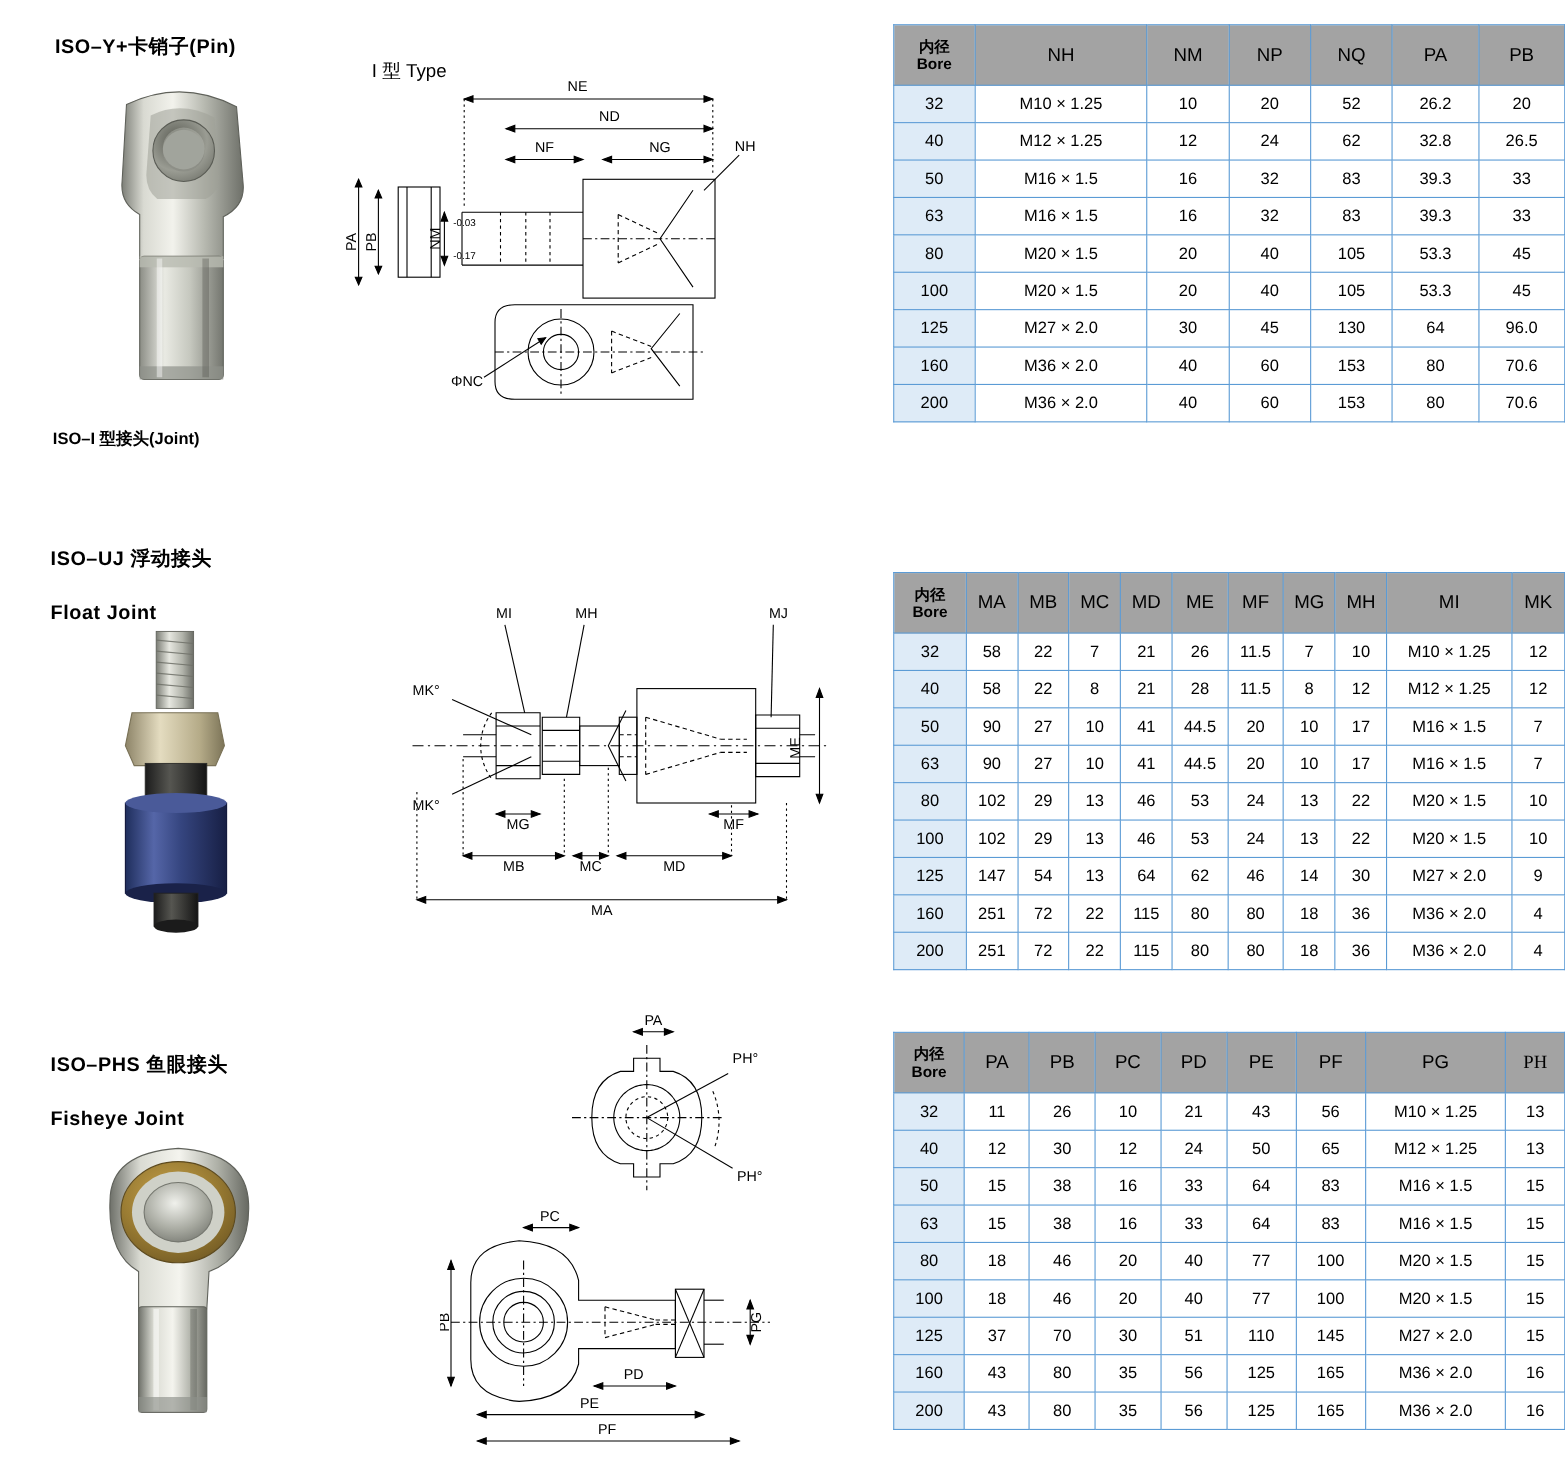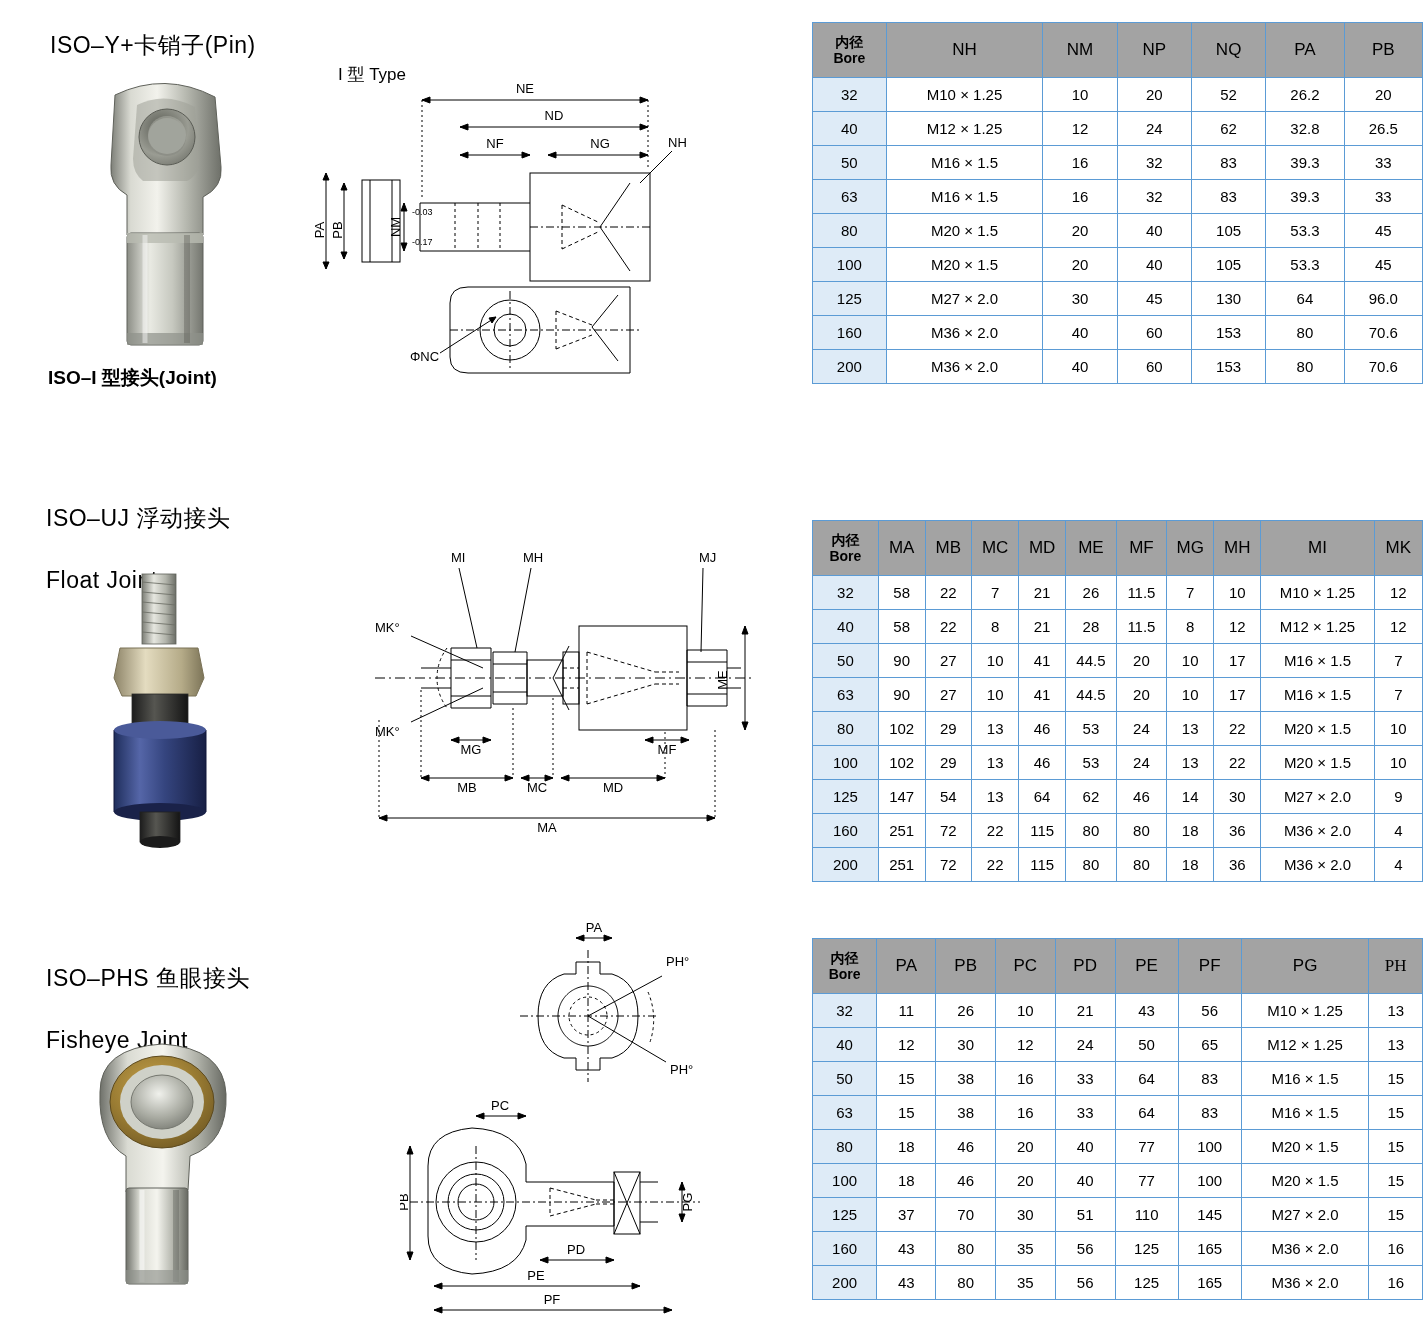--- a/index.html
+++ b/index.html
@@ -19,30 +19,31 @@
     position: absolute;
     left: 0;
     width: 1423px;
   }
   #sec1 { top: 0; height: 430px; }
   #sec2 { top: 440px; height: 450px; }
   #sec3 { top: 900px; height: 436px; }
 
   .title-block {
     position: absolute;
-    font-size: 23px;
-    font-weight: normal;
+    font-size: 18px;
+    font-weight: bold;
     letter-spacing: 0.5px;
     line-height: 1.35;
     white-space: pre-line;
   }
   .caption {
     position: absolute;
-    font-size: 19px;
+    font-size: 15px;
     font-weight: bold;
+    margin-top: 25px;
   }
   .photo {
     position: absolute;
   }
   .drawing {
     position: absolute;
   }
 
   
   table.spec {
@@ -122,21 +123,21 @@
       <rect x="52" y="158" width="76" height="112" rx="4" fill="url(#steel2)" stroke="#5f615a" stroke-width="1"></rect>
       <rect x="52" y="158" width="76" height="10" fill="#b9bbb2" opacity="0.8"></rect>
       <rect x="52" y="258" width="76" height="12" fill="#8f918a" opacity="0.7"></rect>
       <line x1="70" y1="160" x2="70" y2="268" stroke="#ffffff" stroke-opacity="0.45" stroke-width="5"></line>
       <line x1="112" y1="160" x2="112" y2="268" stroke="#4f514b" stroke-opacity="0.35" stroke-width="6"></line>
     </svg>
   </div>
 
   <div class="caption" style="top:365px; left:48px;">ISO–I 型接头(Joint)</div>
 
-  <div class="drawing" style="top:55px; left:300px;">
+  <div class="drawing" style="top:45px; left:300px;">
     <svg width="470" height="340" viewBox="0 0 470 340" stroke="#000" fill="none" stroke-width="1">
       <g font-family="Liberation Sans, sans-serif" font-size="14" fill="#000" stroke="none">
         <text x="38" y="25" font-size="17">I 型 Type</text>
       </g>
 
       <rect x="62" y="125" width="38" height="82" stroke="#000"></rect>
       <line x1="70" y1="125" x2="70" y2="207"></line>
       <line x1="92" y1="125" x2="92" y2="207"></line>
 
       <line x1="26" y1="118" x2="26" y2="214"></line>

